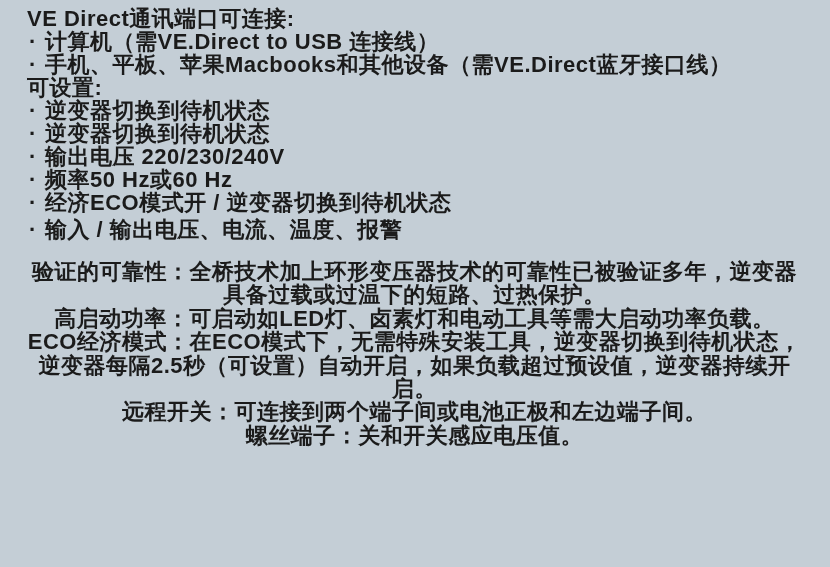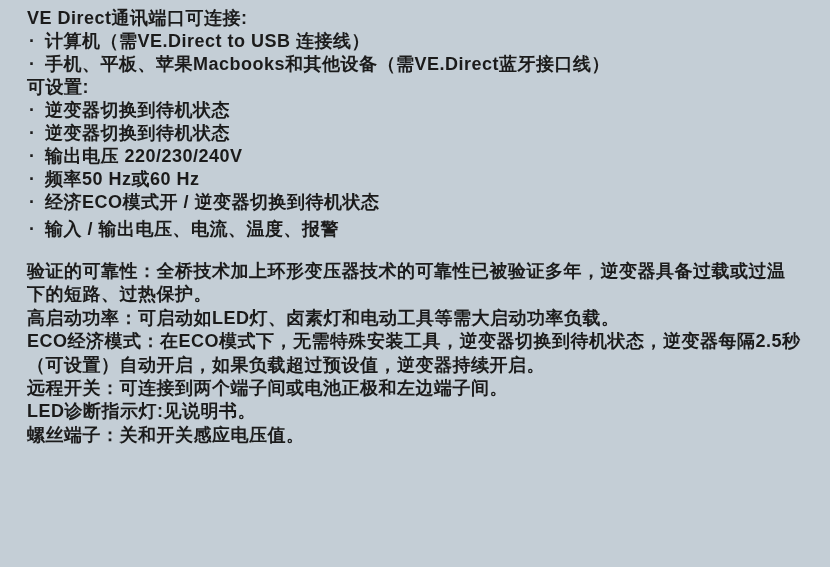--- a/index.html
+++ b/index.html
@@ -13,21 +13,21 @@
     overflow: hidden;
     font-family: "Liberation Sans", sans-serif;
     color: #1b1b1b;
     font-weight: bold;
   }
   .doc {
     box-sizing: border-box;
     width: 830px;
     height: 536px;
     padding: 7px 28px 0 27px;
-    font-size: 18px;
+    font-size: 22px;
     line-height: 23px;
     letter-spacing: 0.5px;
   }
   .line {
     white-space: pre-wrap;
   }
   ul.spec-list {
     list-style: none;
     margin: 0;
     padding: 0;
@@ -37,20 +37,21 @@
     align-items: baseline;
   }
   .bullet {
     width: 16px;
     flex: 0 0 16px;
     text-align: left;
     padding-left: 2px;
   }
   .features {
     margin-top: 19px;
+    text-align: center;
   }
   .features .line {
     line-height: 23.4px;
   }
 </style>
 </head>
 <body>
 
 <div class="doc">
 
@@ -94,17 +95,16 @@
       <span class="bullet">·</span>
       <span>输入 / 输出电压、电流、温度、报警</span>
     </li>
   </ul>
 
   <div class="features">
     <div class="line">验证的可靠性：全桥技术加上环形变压器技术的可靠性已被验证多年，逆变器具备过载或过温下的短路、过热保护。</div>
     <div class="line">高启动功率：可启动如LED灯、卤素灯和电动工具等需大启动功率负载。</div>
     <div class="line">ECO经济模式：在ECO模式下，无需特殊安装工具，逆变器切换到待机状态，逆变器每隔2.5秒（可设置）自动开启，如果负载超过预设值，逆变器持续开启。</div>
     <div class="line">远程开关：可连接到两个端子间或电池正极和左边端子间。</div>
-    <div class="line">LED诊断指示灯:见说明书。</div>
     <div class="line">螺丝端子：关和开关感应电压值。</div>
   </div>
 
 </div>
 
 </body></html>

